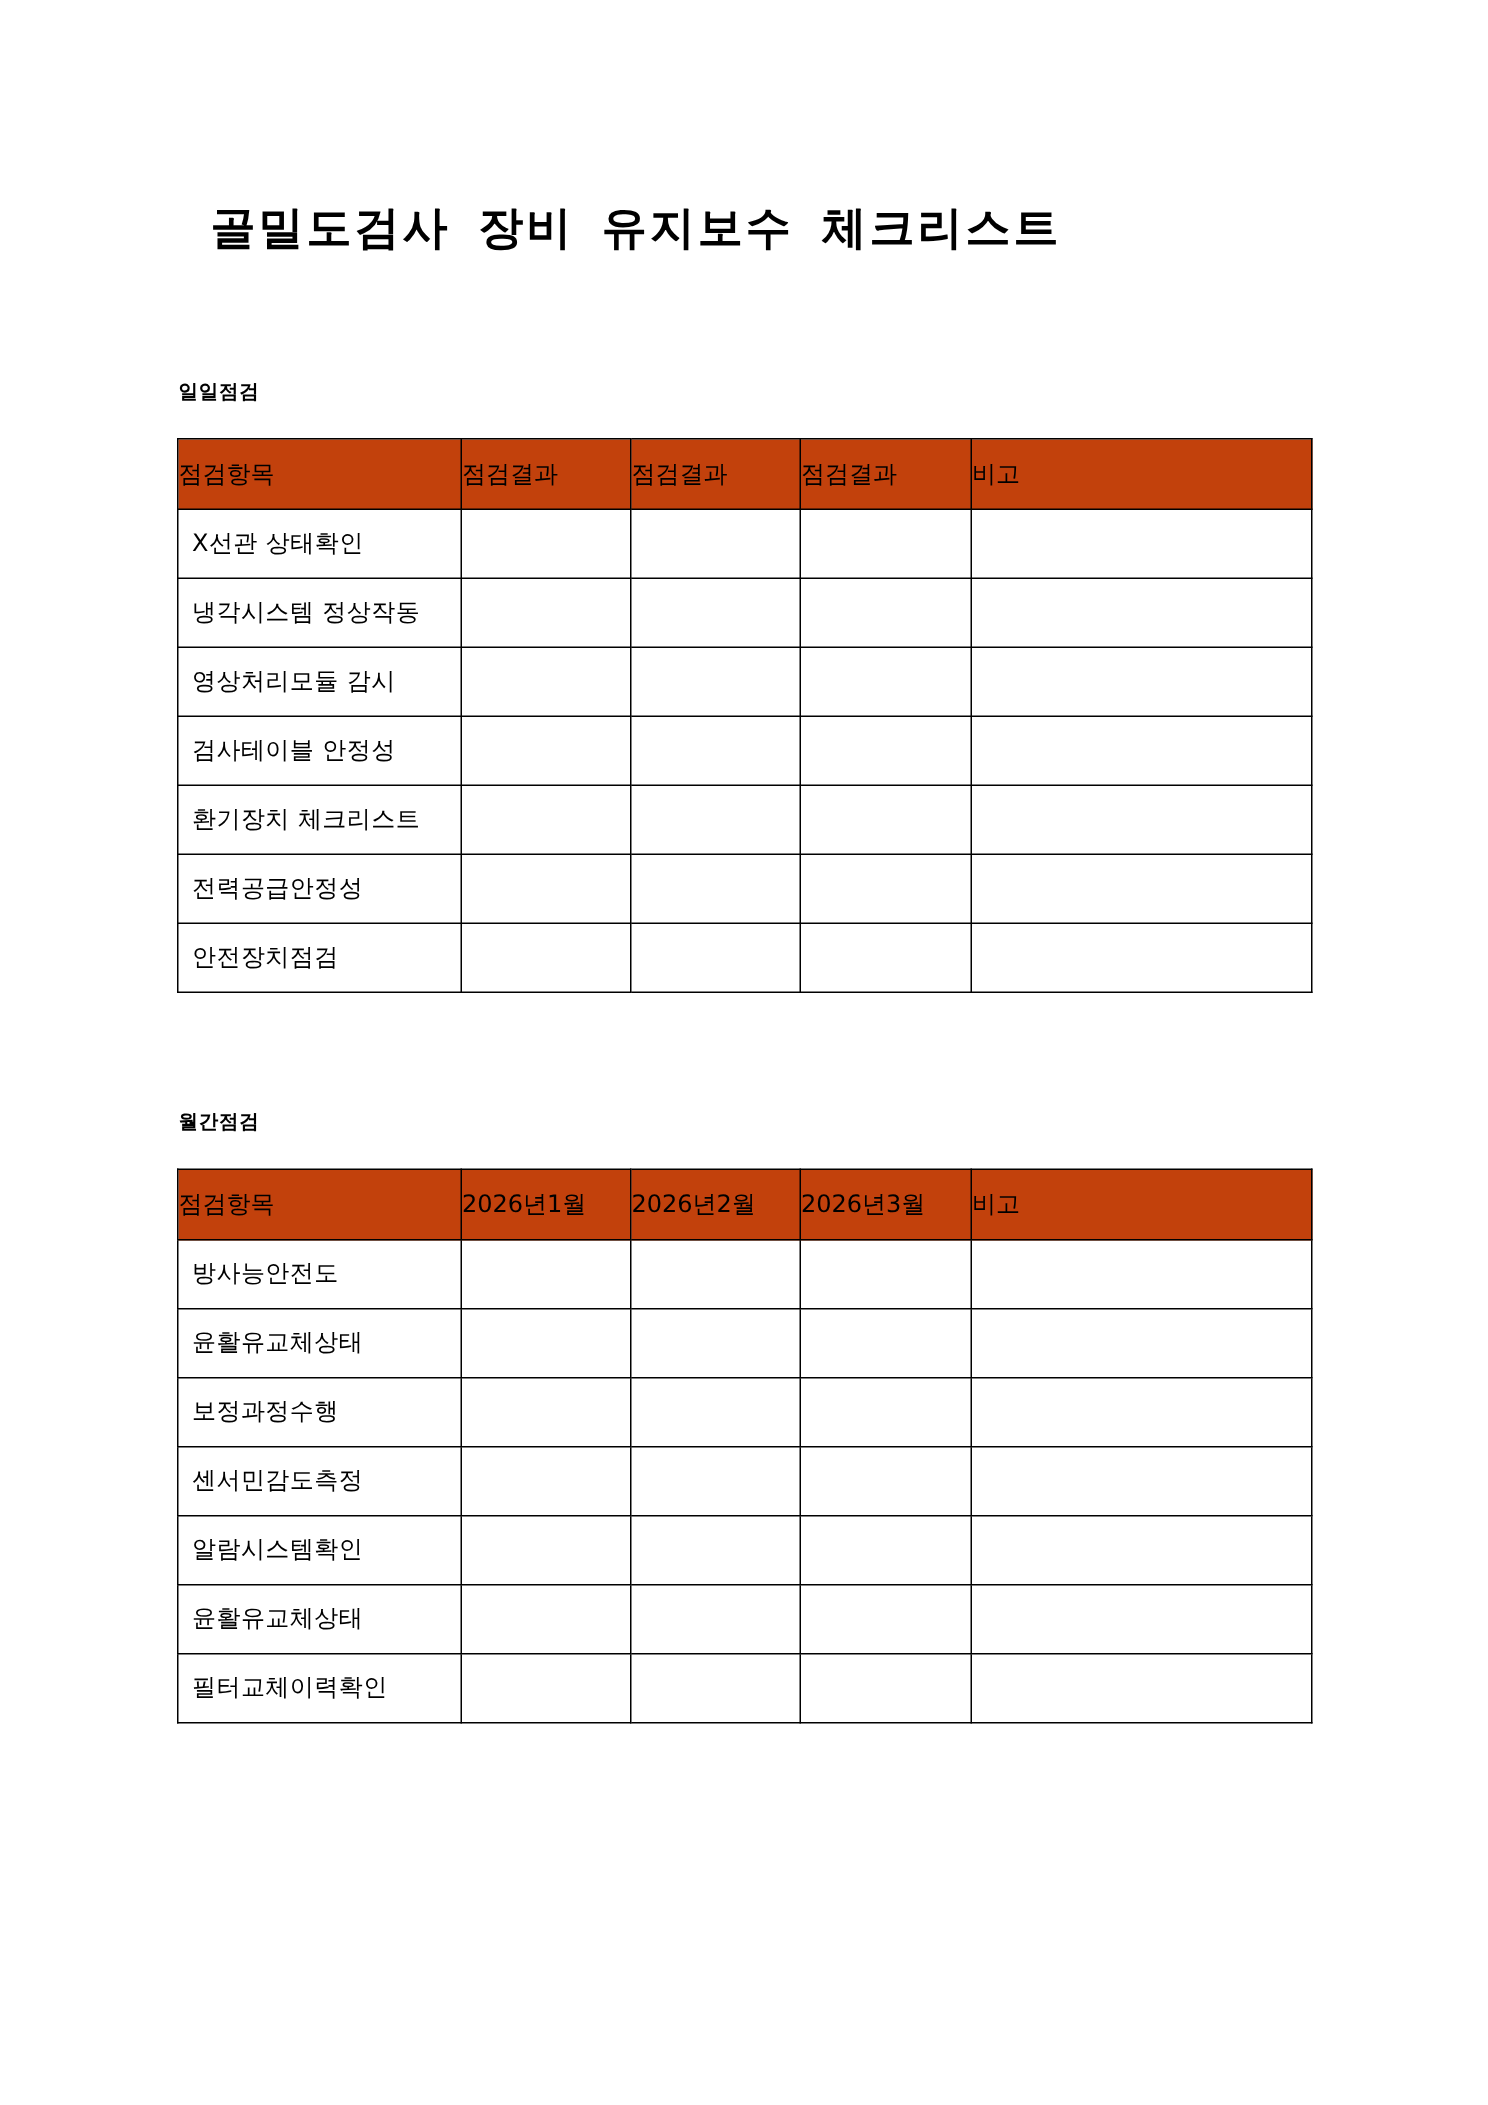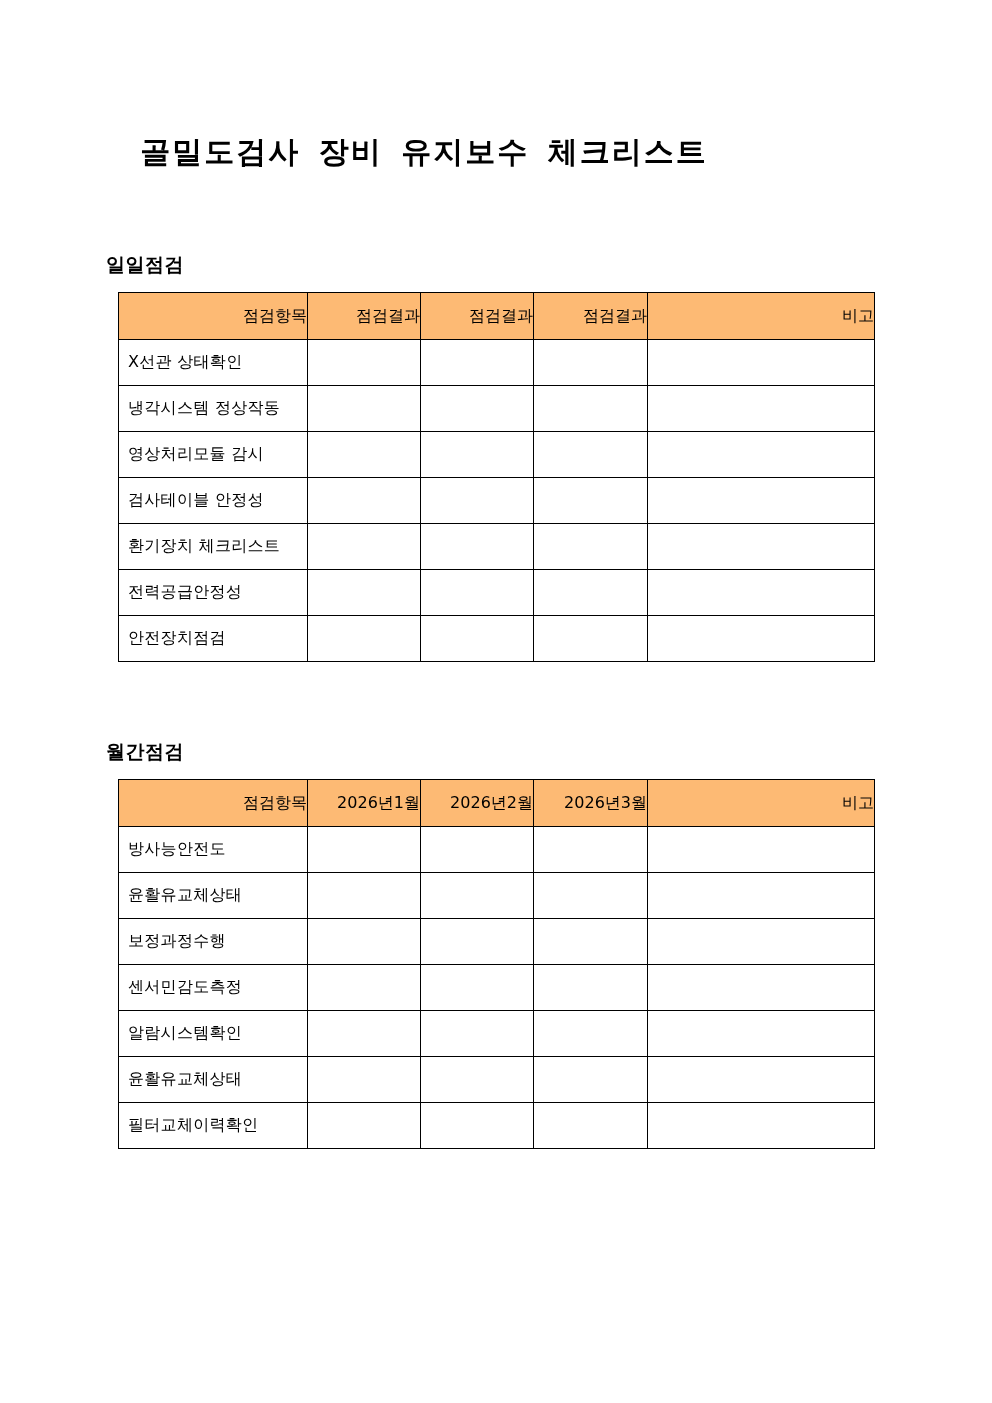--- a/index.html
+++ b/index.html
@@ -21,22 +21,22 @@
       top: 132px;
       width: 848px;
       text-align: center;
       font-size: 30px;
       font-weight: bold;
       letter-spacing: 2px;
       word-spacing: 6px;
     }
     .section-heading {
       position: absolute;
-      left: 106px;
-      font-size: 19px;
+      left: 119px;
+      font-size: 13px;
       font-weight: bold;
       letter-spacing: 0.5px;
     }
     .sec-daily { top: 252px; }
     .sec-monthly { top: 739px; }
     table.checklist {
       position: absolute;
       left: 118px;
       width: 757px;
       border-collapse: collapse;
@@ -47,22 +47,22 @@
     table.checklist th,
     table.checklist td {
       border: 1px solid #000000;
       height: 46px;
       padding: 0;
       font-size: 16px;
       font-weight: normal;
       box-sizing: border-box;
     }
     table.checklist th {
-      background: #fdba74;
-      text-align: right;
+      background: #c2410c;
+      text-align: left;
       height: 47px;
       margin-left: 40px;
     }
     table.checklist td.item {
       text-align: left;
       padding-left: 9px;
       letter-spacing: 0.3px;
     }
     col.c-item { width: 189px; }
     col.c-res { width: 113px; }

